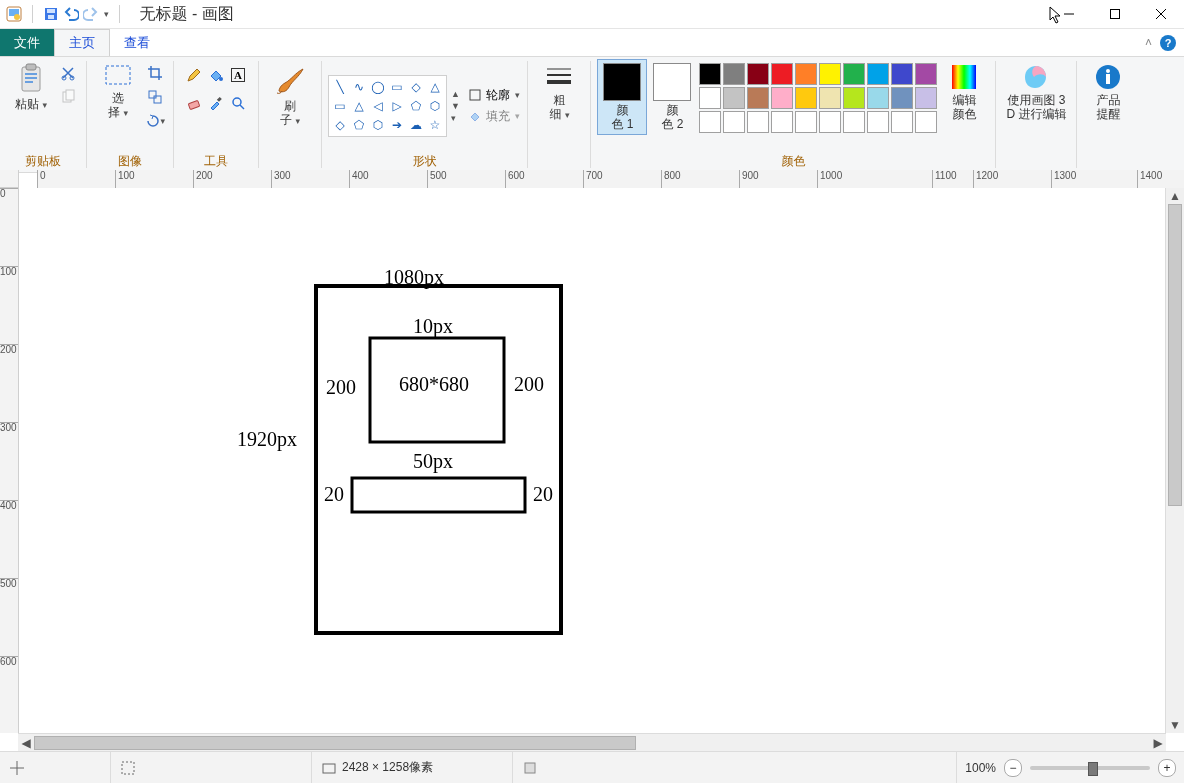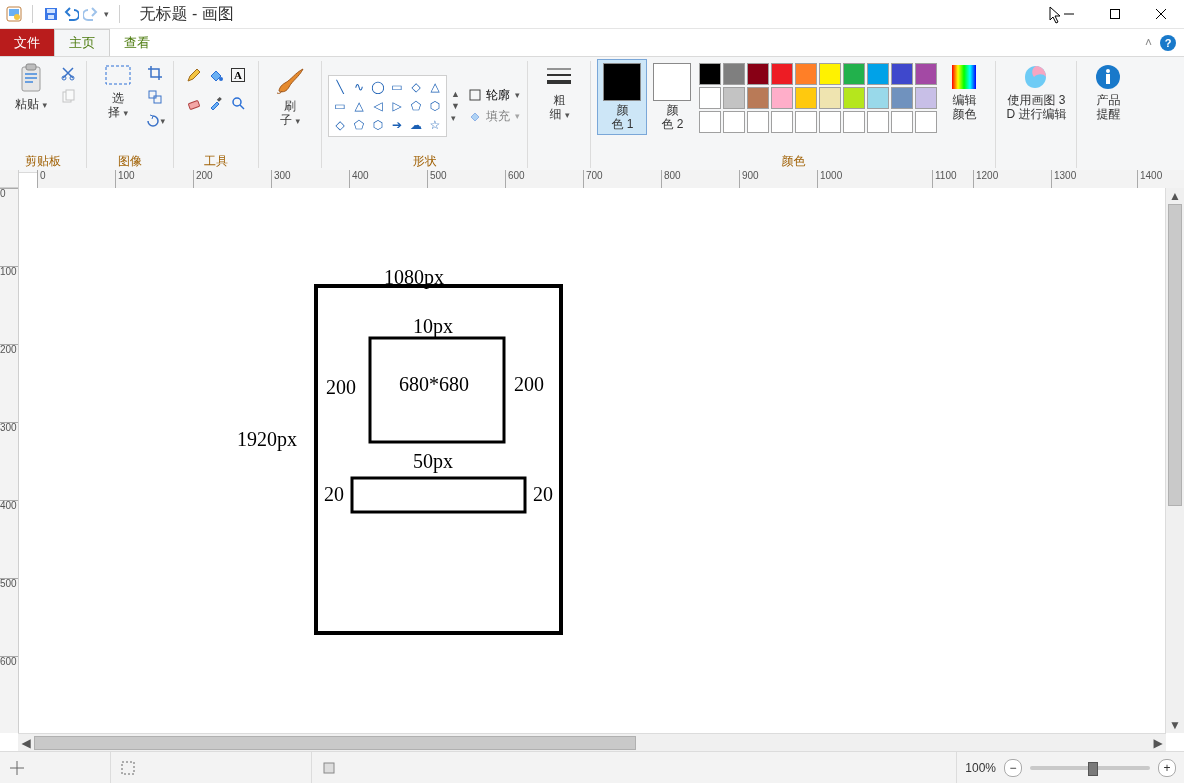--- a/index.html
+++ b/index.html
@@ -7,22 +7,22 @@
   .titlebar{height:28px;display:flex;align-items:center;background:#fff;border-bottom:1px solid #e5e5e5}
   .titlebar .ql{display:flex;align-items:center;gap:4px;padding:0 6px}
   .titlebar .ql .icn{width:16px;height:16px;display:flex;align-items:center;justify-content:center}
   .titlebar .sep{width:1px;height:18px;background:#d0d0d0;margin:0 6px}
   .titlebar .title{margin-left:8px;color:#333;font-size:16px}
   .titlebar .wc{margin-left:auto;display:flex}
   .titlebar .wc .wbtn{width:46px;height:28px;display:flex;align-items:center;justify-content:center;color:#333}
   .cursor-pointer{position:absolute;left:1049px;top:6px;pointer-events:none}
   
   .tabs{height:27px;background:#fff;display:flex;align-items:stretch}
-  .tab{padding:0 14px;display:flex;align-items:center;font-size:13px;color:#4d7c0f;border-right:0}
-  .tab.file{background:#b91c1c;color:#fff}
+  .tab{padding:0 14px;display:flex;align-items:center;font-size:13px;color:#1d4ed8;border-right:0}
+  .tab.file{background:#0f766e;color:#fff}
   .tab.active{background:#f5f6f7;border:1px solid #d0d0d0;border-bottom:none}
   .tabs .right{margin-left:auto;display:flex;align-items:center;gap:8px;padding-right:8px}
   .help-circle{width:16px;height:16px;border-radius:50%;background:#1979ca;color:#fff;display:flex;align-items:center;justify-content:center;font-size:11px;font-weight:bold}
   
   .ribbon{height:115px;background:#f5f6f7;border-top:1px solid #dadada;border-bottom:1px solid #dadada;display:flex}
   .group{display:flex;flex-direction:column;align-items:center;padding:2px 6px 0 6px;position:relative}
   .group .body{flex:1;display:flex;align-items:flex-start}
   .group .lbl{height:18px;font-size:12px;color:#a16207;display:flex;align-items:center;justify-content:center;padding-bottom:2px}
   .vsep{width:1px;background:#dcdcdc;margin:4px 0}
   .bigbtn{display:flex;flex-direction:column;align-items:center;justify-content:flex-start;padding:4px 4px 0 4px;gap:2px;min-width:42px}
@@ -505,20 +505,26 @@
     <svg width="14" height="14">
         <line x1="7" y1="0" x2="7" y2="14" stroke="#666"></line>
         <line x1="0" y1="7" x2="14" y2="7" stroke="#666"></line>
       </svg>
   </div>
   <div class="cell">
     <svg width="14" height="14">
         <rect x="1" y="1" width="12" height="12" fill="none" stroke="#666" stroke-dasharray="2 2"></rect>
       </svg>
   </div>
+  <div class="cell">
+    <svg width="14" height="14">
+        <rect x="1" y="3" width="12" height="9" fill="none" stroke="#666"></rect>
+      </svg>
+    <span>2428 × 1258像素</span>
+  </div>
   <div class="cell" style="flex:1;border-right:1px solid #dcdcdc">
     <svg width="14" height="14">
         <rect x="2" y="2" width="10" height="10" fill="#ddd" stroke="#888"></rect>
       </svg>
   </div>
   <div class="zoom">
     <span>100%</span>
     <span class="zbtn">−</span>
     <div class="slider">
         <div class="knob"></div>

